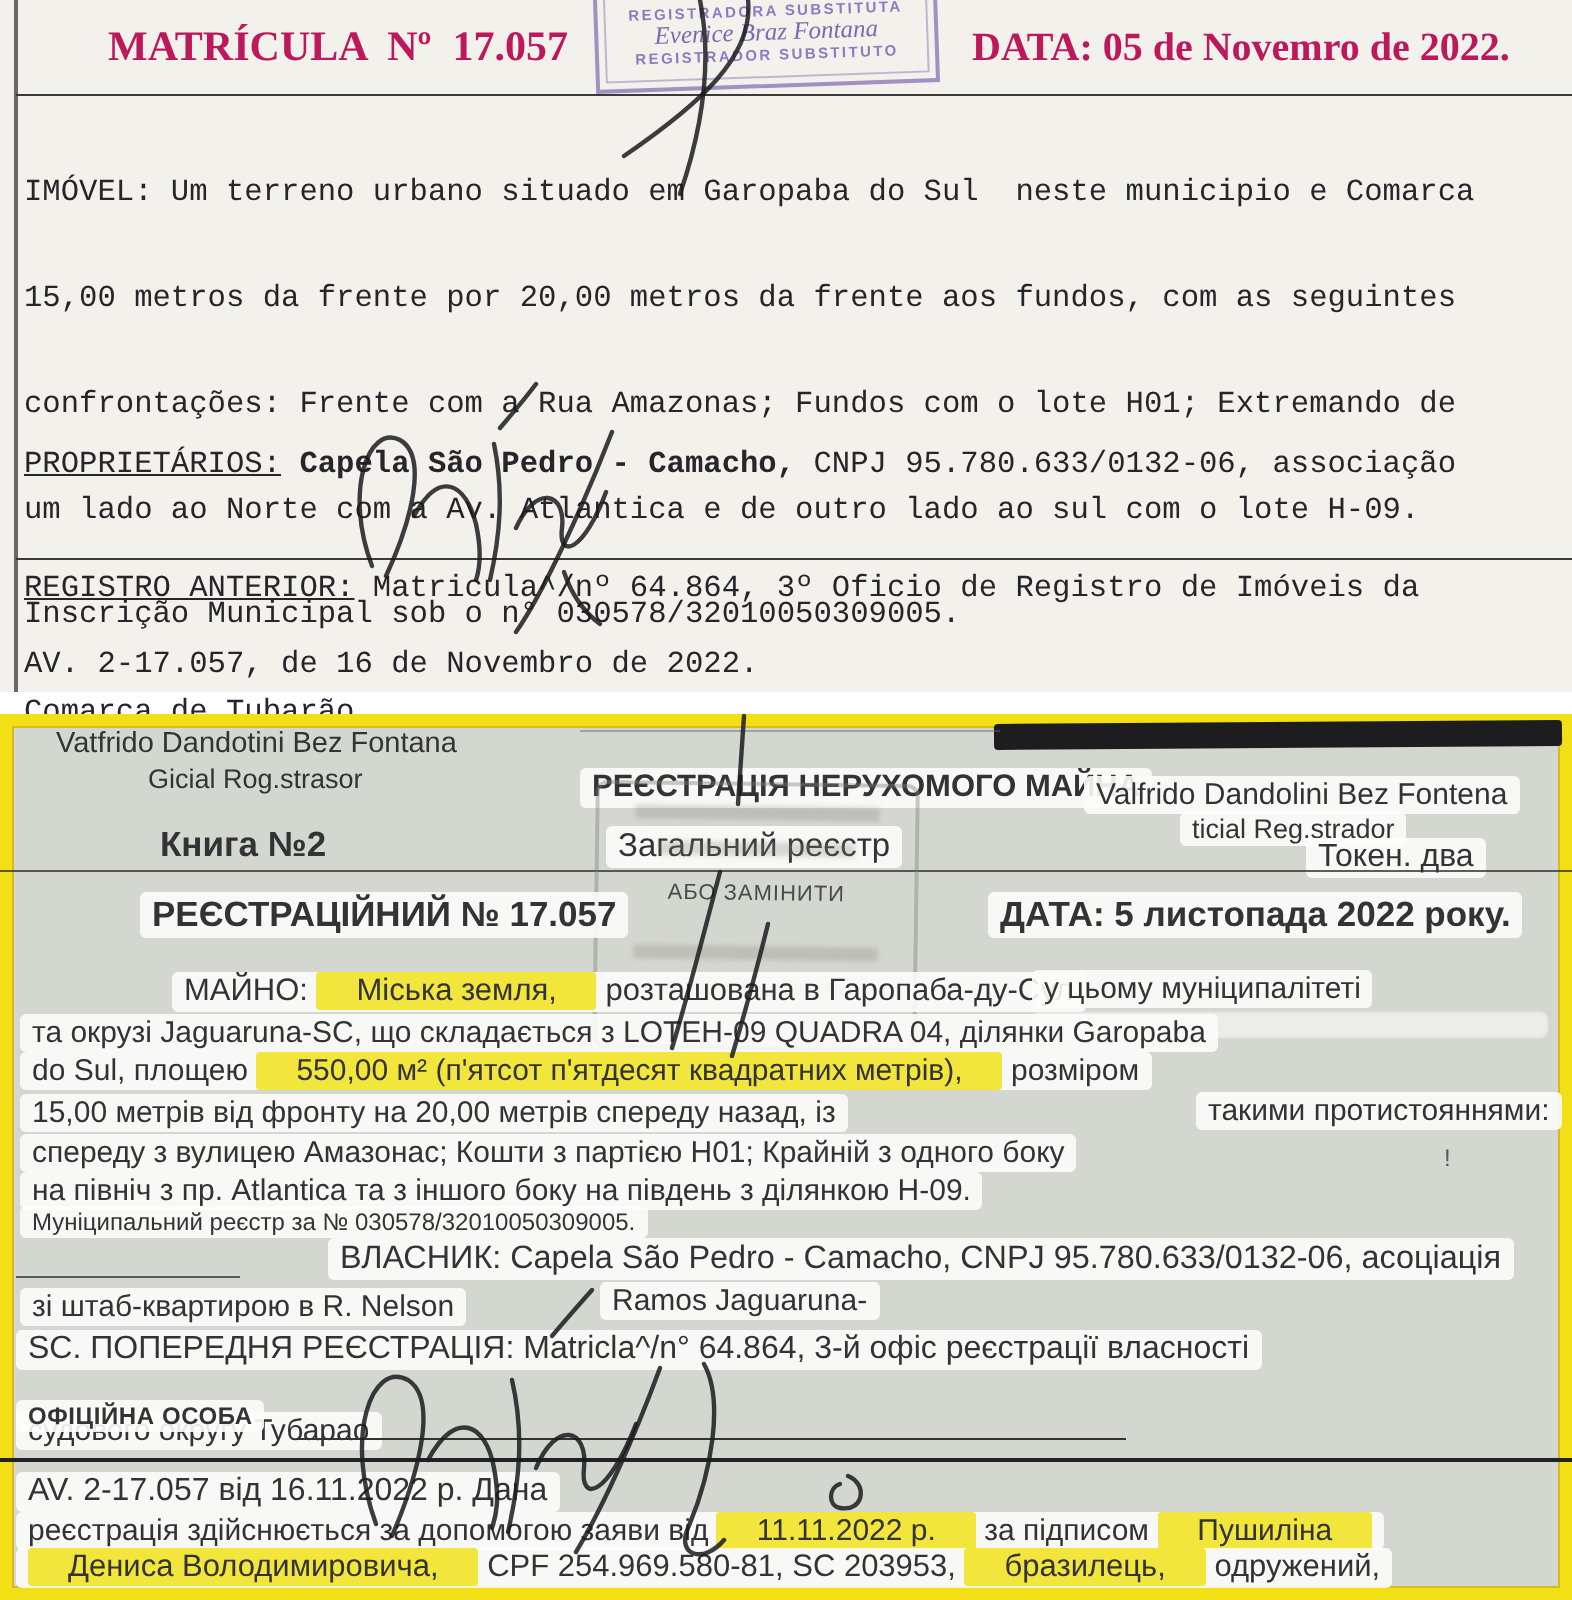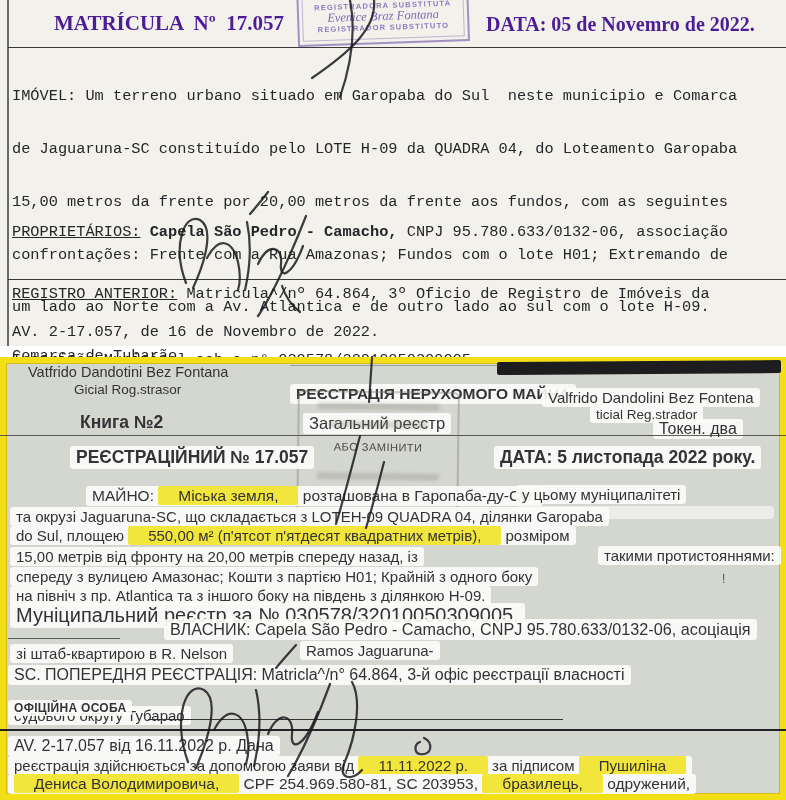--- a/index.html
+++ b/index.html
@@ -4,21 +4,21 @@
 <style>
   * { margin:0; padding:0; box-sizing:border-box; }
   html,body { width:786px; height:800px; }
   body { position:relative; background:#ffffff; font-family:"Liberation Sans",sans-serif; overflow:hidden; }
   .abs { position:absolute; }
 
   
   .topdoc-bg { left:0; top:0; width:786px; height:346px; background:#f3f1ec; }
   .leftrule { left:7px; top:0; width:2px; height:346px; background:#3b3b3b; opacity:.75; }
   .rule { border-top:1.6px solid #3a3a3a; height:0; }
-  .hdr-title { font-family:"Liberation Serif",serif; font-weight:700; color:#4c1d95; white-space:pre; }
+  .hdr-title { font-family:"Liberation Serif",serif; font-weight:700; color:#be185d; white-space:pre; }
   .mono { font-family:"Liberation Mono","DejaVu Sans Mono",monospace; color:#26262a; font-size:15.3px; line-height:17.6px; white-space:pre; }
   .u { text-decoration:underline; }
   .b { font-weight:700; }
   .sigline { display:inline-block; width:268px; border-bottom:1.7px solid #2a2a2e; height:13px; }
 
   .stamp1 { left:297px; top:-18px; width:172px; height:62px; border:2px solid rgba(128,108,178,.72);
             transform:rotate(-2deg); color:#8b7cc0; text-align:center; }
   .stamp1-in { position:absolute; inset:3px; border:1px solid rgba(128,108,178,.45); }
   .s1a { margin-top:17px; font-size:7.5px; letter-spacing:1.2px; font-weight:700; }
   .s1b { font-family:"Liberation Serif",serif; font-style:italic; font-size:12.5px; color:#7a6ab2; line-height:13px; }
@@ -57,21 +57,20 @@
 
   <div class="s1a">REGISTRADORA SUBSTITUTA</div>
   <div class="s1b">Evenice Braz Fontana</div>
   <div class="s1c">REGISTRADOR SUBSTITUTO</div>
 </div>
 
 <div class="abs rule" style="left:8px;top:47px;width:778px;"></div>
 
 <div class="abs mono" style="left:12px;top:53px;">
   <div>IMÓVEL: Um terreno urbano situado em Garopaba do Sul  neste municipio e Comarca</div>
-  <div>de Jaguaruna-SC constituído pelo LOTE H-09 da QUADRA 04, do Loteamento Garopaba</div>
   <div>15,00 metros da frente por 20,00 metros da frente aos fundos, com as seguintes</div>
   <div>confrontações: Frente com a Rua Amazonas; Fundos com o lote H01; Extremando de</div>
   <div>um lado ao Norte com a Av. Atlantica e de outro lado ao sul com o lote H-09.</div>
   <div>Inscrição Municipal sob o n° 030578/32010050309005.</div>
 </div>
 
 <div class="abs mono" style="left:12px;top:180px;line-height:20.8px;">
   <div><span class="u">PROPRIETÁRIOS:</span><span class="b"> Capela São Pedro - Camacho,</span><span> CNPJ 95.780.633/0132-06, associação</span></div>
   <div><span class="u">REGISTRO ANTERIOR:</span><span> Matricula^/nº 64.864, 3º Oficio de Registro de Imóveis da</span></div>
   <div>Comarca de Tubarão</div>
@@ -118,21 +117,21 @@
 <div class="abs ph" style="left:516px;top:485px;font-size:15px;"><span class="pill">у цьому муніципалітеті</span></div>
 <div class="abs smudge" style="left:516px;top:506px;width:258px;height:13px;"></div>
 
 <div class="abs ph" style="left:10px;top:507px;font-size:15px;"><span class="pill">та окрузі Jaguaruna-SC, що складається з LOTEH-09 QUADRA 04, ділянки Garopaba</span></div>
 <div class="abs ph" style="left:10px;top:526px;font-size:15px;"><span class="pill"><span>do Sul, площею </span><span class="hl">550,00 м² (п'ятсот п'ятдесят квадратних метрів),</span><span> розміром</span></span></div>
 <div class="abs ph" style="left:10px;top:547px;font-size:15px;"><span class="pill">15,00 метрів від фронту на 20,00 метрів спереду назад, із</span></div>
 <div class="abs ph" style="left:598px;top:546px;font-size:15px;"><span class="pill">такими протистояннями:</span></div>
 <div class="abs ph" style="left:722px;top:572px;font-size:12px;color:#555;">!</div>
 <div class="abs ph" style="left:10px;top:567px;font-size:15px;"><span class="pill">спереду з вулицею Амазонас; Кошти з партією Н01; Крайній з одного боку</span></div>
 <div class="abs ph" style="left:10px;top:586px;font-size:15px;"><span class="pill">на північ з пр. Atlantica та з іншого боку на південь з ділянкою Н-09.</span></div>
-<div class="abs ph" style="left:10px;top:603px;font-size:20px;"><span class="pill">Муніципальний реєстр за № 030578/32010050309005.</span></div>
+<div class="abs ph" style="left:10px;top:603px;font-size:12px;"><span class="pill">Муніципальний реєстр за № 030578/32010050309005.</span></div>
 
 <div class="abs" style="left:8px;top:638px;width:112px;border-bottom:1.5px solid #5a5a58;"></div>
 <div class="abs ph" style="left:128px;top:619px;font-size:16.2px;padding-left:36px;"><span class="pill">ВЛАСНИК: Capela São Pedro - Camacho, CNPJ 95.780.633/0132-06, асоціація</span></div>
 
 <div class="abs ph" style="left:10px;top:644px;font-size:15px;"><span class="pill">зі штаб-квартирою в R. Nelson</span></div>
 <div class="abs ph" style="left:300px;top:641px;font-size:15px;"><span class="pill">Ramos Jaguaruna-</span></div>
 <div class="abs ph" style="left:8px;top:665px;font-size:16px;"><span class="pill">SC. ПОПЕРЕДНЯ РЕЄСТРАЦІЯ: Matricla^/n° 64.864, 3-й офіс реєстрації власності</span></div>
 <div class="abs ph" style="left:8px;top:706px;font-size:15px;"><span class="pill">судового округу Тубарао</span></div>
 <div class="abs ph" style="left:8px;top:700px;font-size:12px;font-weight:700;letter-spacing:.3px;"><span class="pill">ОФІЦІЙНА ОСОБА</span></div>
 <div class="abs" style="left:148px;top:719px;width:415px;border-bottom:1.7px solid #333;"></div>

